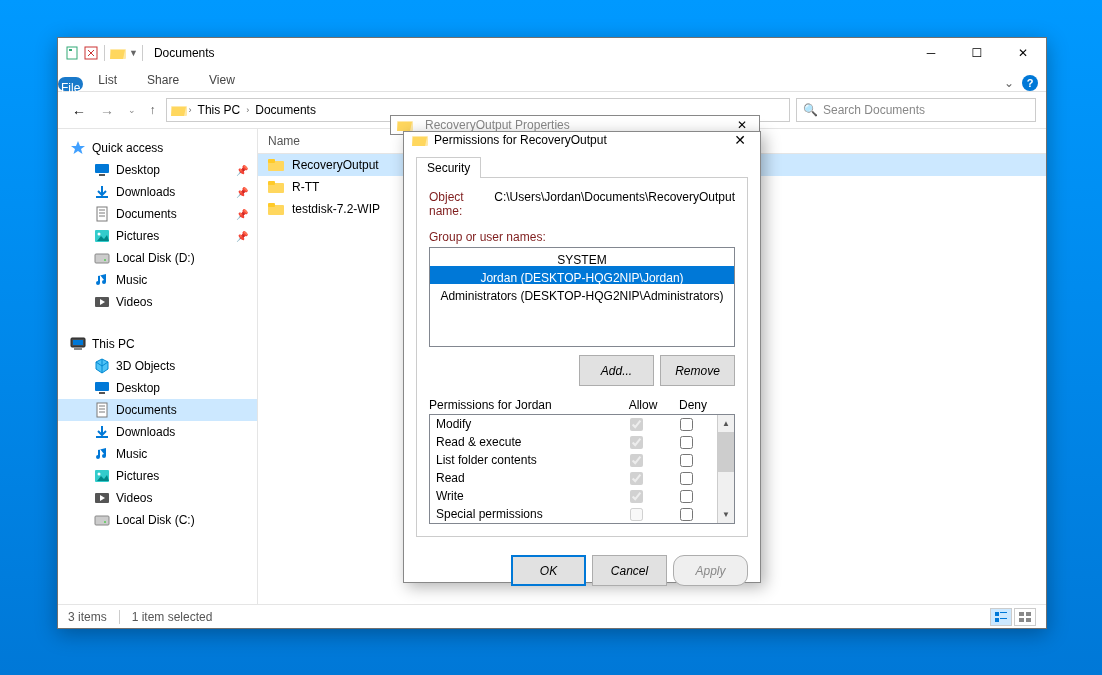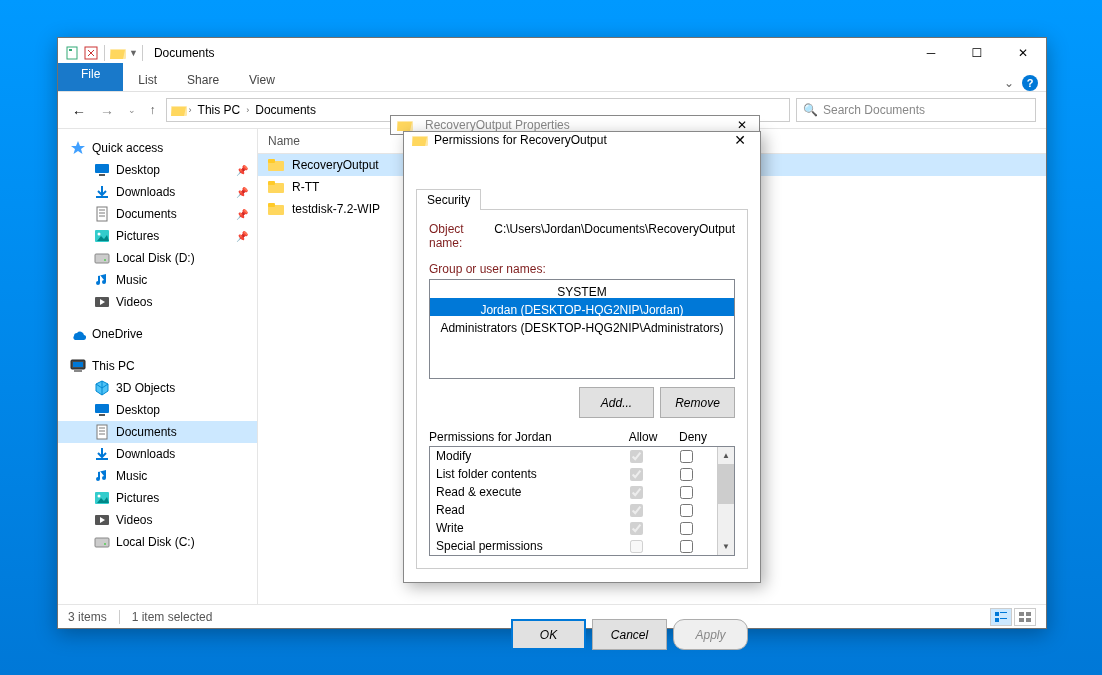--- a/index.html
+++ b/index.html
@@ -7,21 +7,21 @@
 .explorer { position:absolute; left:57px; top:37px; width:990px; height:592px; background:#fff; border:1px solid #707070; display:flex; flex-direction:column; box-shadow:0 5px 20px rgba(0,0,0,0.3); }
 .titlebar { height:30px; background:#fff; display:flex; align-items:center; padding-left:5px; }
 .titlebar .qat { display:flex; gap:1px; align-items:center; }
 .qat-icon { width:18px; height:18px; display:flex; align-items:center; justify-content:center; }
 .titlebar .sep { width:1px; height:16px; background:#ccc; margin:0 3px; }
 .titlebar .drop { font-size:9px; color:#666; margin-left:1px; }
 .titlebar .title { margin-left:8px; color:#000; }
 .winbtns { margin-left:auto; display:flex; }
 .winbtn { width:46px; height:30px; display:flex; align-items:center; justify-content:center; color:#000; }
 .ribbon-tabs { height:24px; display:flex; border-bottom:1px solid #e1e1e1; align-items:end; }
-.tab-file { background:#1979ca; color:#fff; padding:4px 23px; height:28px; }
+.tab-file { background:#1979ca; color:#fff; padding:4px 3px; height:14px;border-radius:8px; }
 .tab { padding:4px 15px; color:#444; }
 .ribbon-right { margin-left:auto; display:flex; align-items:center; padding-right:8px; gap:8px; }
 .help-icon { width:16px; height:16px; background:#0078d7; border-radius:50%; color:#fff; display:flex; align-items:center; justify-content:center; font-size:11px; font-weight:bold; }
 .addrbar { height:36px; display:flex; align-items:center; padding:0 10px; gap:6px; }
 .navarrow { color:#888; font-size:14px; padding:0 4px; }
 .navarrow.active { color:#000; }
 .uparrow { color:#555; padding:0 4px; }
 .addr { flex:1; border:1px solid #ccc; height:24px; display:flex; align-items:center; padding:0 4px; gap:2px; }
 .addr .crumb { padding:0 4px; }
 .addr .ch { color:#666; font-size:9px; }
@@ -42,21 +42,21 @@
 .folder-icon { width:16px; height:16px; }
 .status { height:24px; border-top:1px solid #e5e5e5; display:flex; align-items:center; padding:0 10px; gap:12px; color:#555; }
 .status .sep2 { width:1px; height:14px; background:#ccc; }
 .viewbtns { margin-left:auto; display:flex; gap:2px; }
 .viewbtn { width:22px; height:18px; border:1px solid #ccc; display:flex; align-items:center; justify-content:center; }
 .viewbtn.active { background:#cce8ff; }
 
 .props-dialog { position:absolute; left:390px; top:115px; width:370px; height:20px; background:#fff; border:1px solid #888; display:flex; align-items:center; padding:0 6px; gap:12px; }
 .props-dialog .close-x { margin-left:auto; padding:0 6px; }
 
-.perm-dialog { position:absolute; left:403px; top:131px; width:358px; height:452px; background:#fff; border:1px solid #888; box-shadow:4px 4px 15px rgba(0,0,0,0.3); display:flex; flex-direction:column;gap:32px; }
+.perm-dialog { position:absolute; left:403px; top:131px; width:358px; height:452px; background:#fff; border:1px solid #888; box-shadow:4px 4px 15px rgba(0,0,0,0.3); display:flex; flex-direction:column; }
 .perm-title { height:30px; display:flex; align-items:center; padding:0 8px; gap:6px; }
 .perm-title .close-x { margin-left:auto; font-size:14px; padding:0 6px; }
 .perm-body { flex:1; padding:8px 12px; background:#fff; display:flex; flex-direction:column; }
 .tabstrip { display:flex; }
 .tabbtn { border:1px solid #ccc; border-bottom:none; padding:3px 10px; background:#fff; position:relative; top:1px; }
 .tabpanel { border:1px solid #ccc; flex:1; padding:12px; display:flex; flex-direction:column; }
 .objrow { display:flex; gap:20px; margin-bottom:12px; }
 .label { color:#7f1d1d; }
 .userlist { border:1px solid #828790; height:100px; background:#fff; overflow:auto; }
 .user-row { display:flex; align-items:center; padding:1px 4px; gap:4px; height:18px;flex-direction:column; }
@@ -282,28 +282,20 @@
           <div class="nav-item">
             <span class="icon">
               <svg width="16" height="16">
                 <use href="#i-videos"></use>
               </svg>
             </span>
             <span>Videos</span>
           </div>
         </div>
       <div style="height:10px"></div>
-      <div class="nav-item header">
-          <span class="icon">
-            <svg width="16" height="16">
-              <use href="#i-onedrive"></use>
-            </svg>
-          </span>
-          <span>OneDrive</span>
-        </div>
       <div style="height:10px"></div>
       <div class="nav-item header">
           <span class="icon">
             <svg width="16" height="16">
               <use href="#i-thispc"></use>
             </svg>
           </span>
           <span>This PC</span>
         </div>
       <div id="nav-thispc">
@@ -485,30 +477,30 @@
             <div class="perm-row">
               <span class="permname">Modify</span>
               <span class="col">
                 <input type="checkbox" checked="" disabled="" style="">
               </span>
               <span class="col">
                 <input type="checkbox" style="">
               </span>
             </div>
             <div class="perm-row">
-              <span class="permname">List folder contents</span>
+              <span class="permname">Read &amp; execute</span>
               <span class="col">
                 <input type="checkbox" checked="" disabled="" style="">
               </span>
               <span class="col">
                 <input type="checkbox" style="">
               </span>
             </div>
             <div class="perm-row">
-              <span class="permname">Read &amp; execute</span>
+              <span class="permname">List folder contents</span>
               <span class="col">
                 <input type="checkbox" checked="" disabled="" style="">
               </span>
               <span class="col">
                 <input type="checkbox" style="">
               </span>
             </div>
             <div class="perm-row">
               <span class="permname">Read</span>
               <span class="col">

